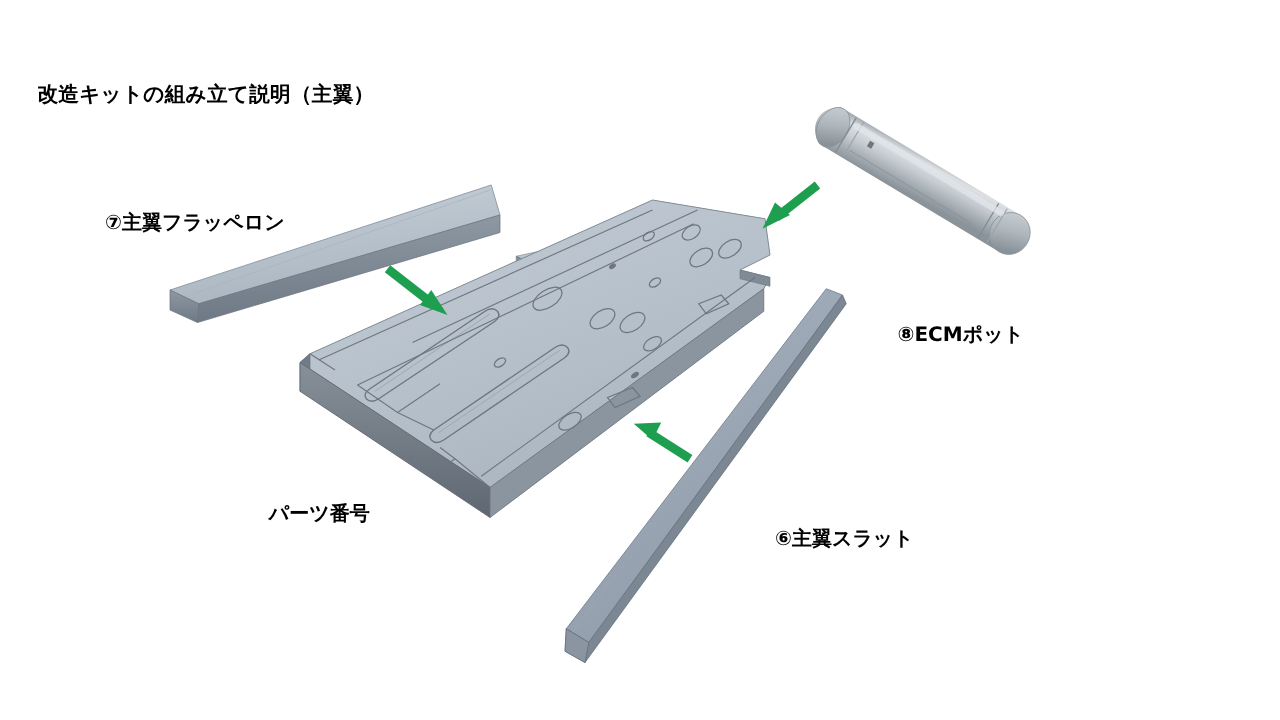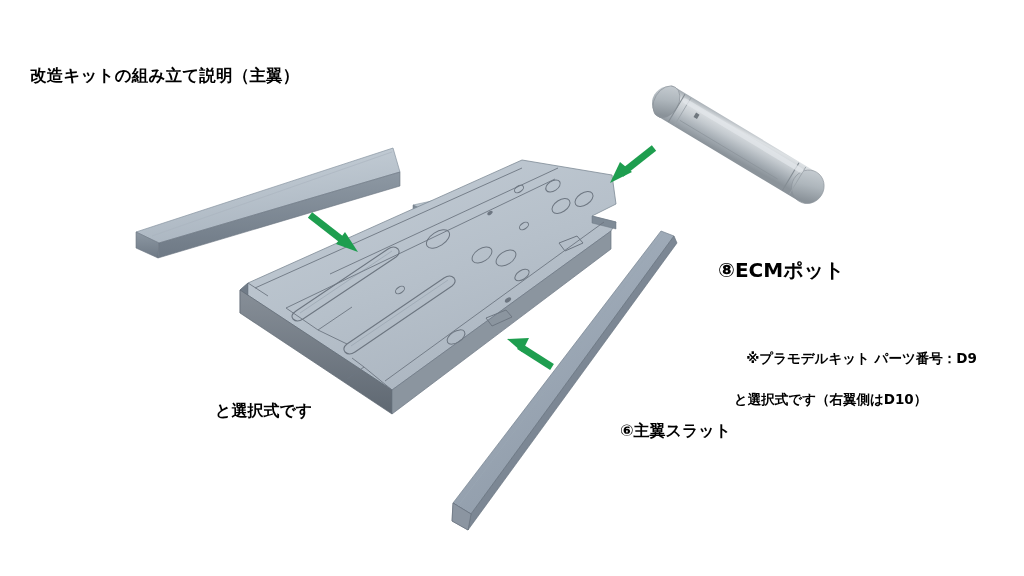--- a/index.html
+++ b/index.html
@@ -53,21 +53,21 @@
     top: 419px;
     font-size: 16px;
     font-weight: 700;
   }
   #ecm-block {
     left: 718px;
     top: 212px;
     font-size: 15px;
     font-weight: 700;
   }
-  #ecm-block .ecm-title { font-size: 20px; }
+  #ecm-block .ecm-title { font-size: 16px; }
   #ecm-block .ecm-note { font-size: 13.5px; line-height: 1.5; }
   #ecm-block .ecm-note .indent { padding-left: 16px; display: block; }
 </style>
 </head>
 <body>
 
 <div id="canvas">
 
   <svg id="scene" viewBox="0 0 1024 576">
     <defs>
@@ -231,26 +231,23 @@
         <path d="M552,367 L519,346" stroke="#1e9e4f" stroke-width="7" stroke-linecap="butt" fill="none"></path>
         <polygon points="507,339 529,338 522,352" fill="#1e9e4f"></polygon>
       </g>
     </g>
   </svg>
 
   <div class="txt" id="title-block">
     <div>改造キットの組み立て説明（主翼）</div>
   </div>
 
-
-  <div class="txt" id="label-wing-body">と選択式です</div>
+  <div class="txt" id="label-flaperon">⑦主翼フラッペロン</div>
+
+  <div class="txt" id="label-wing-body">パーツ番号</div>
 
   <div class="txt" id="label-slat">⑥主翼スラット</div>
 
   <div class="txt" id="ecm-block">
     <div class="ecm-title">⑧ECMポット</div>
-    <div class="ecm-note">
-      <span>※プラモデルキット パーツ番号：D9</span>
-      <span class="indent">と選択式です（右翼側はD10）</span>
-    </div>
   </div>
 
 </div>
 
 </body></html>

